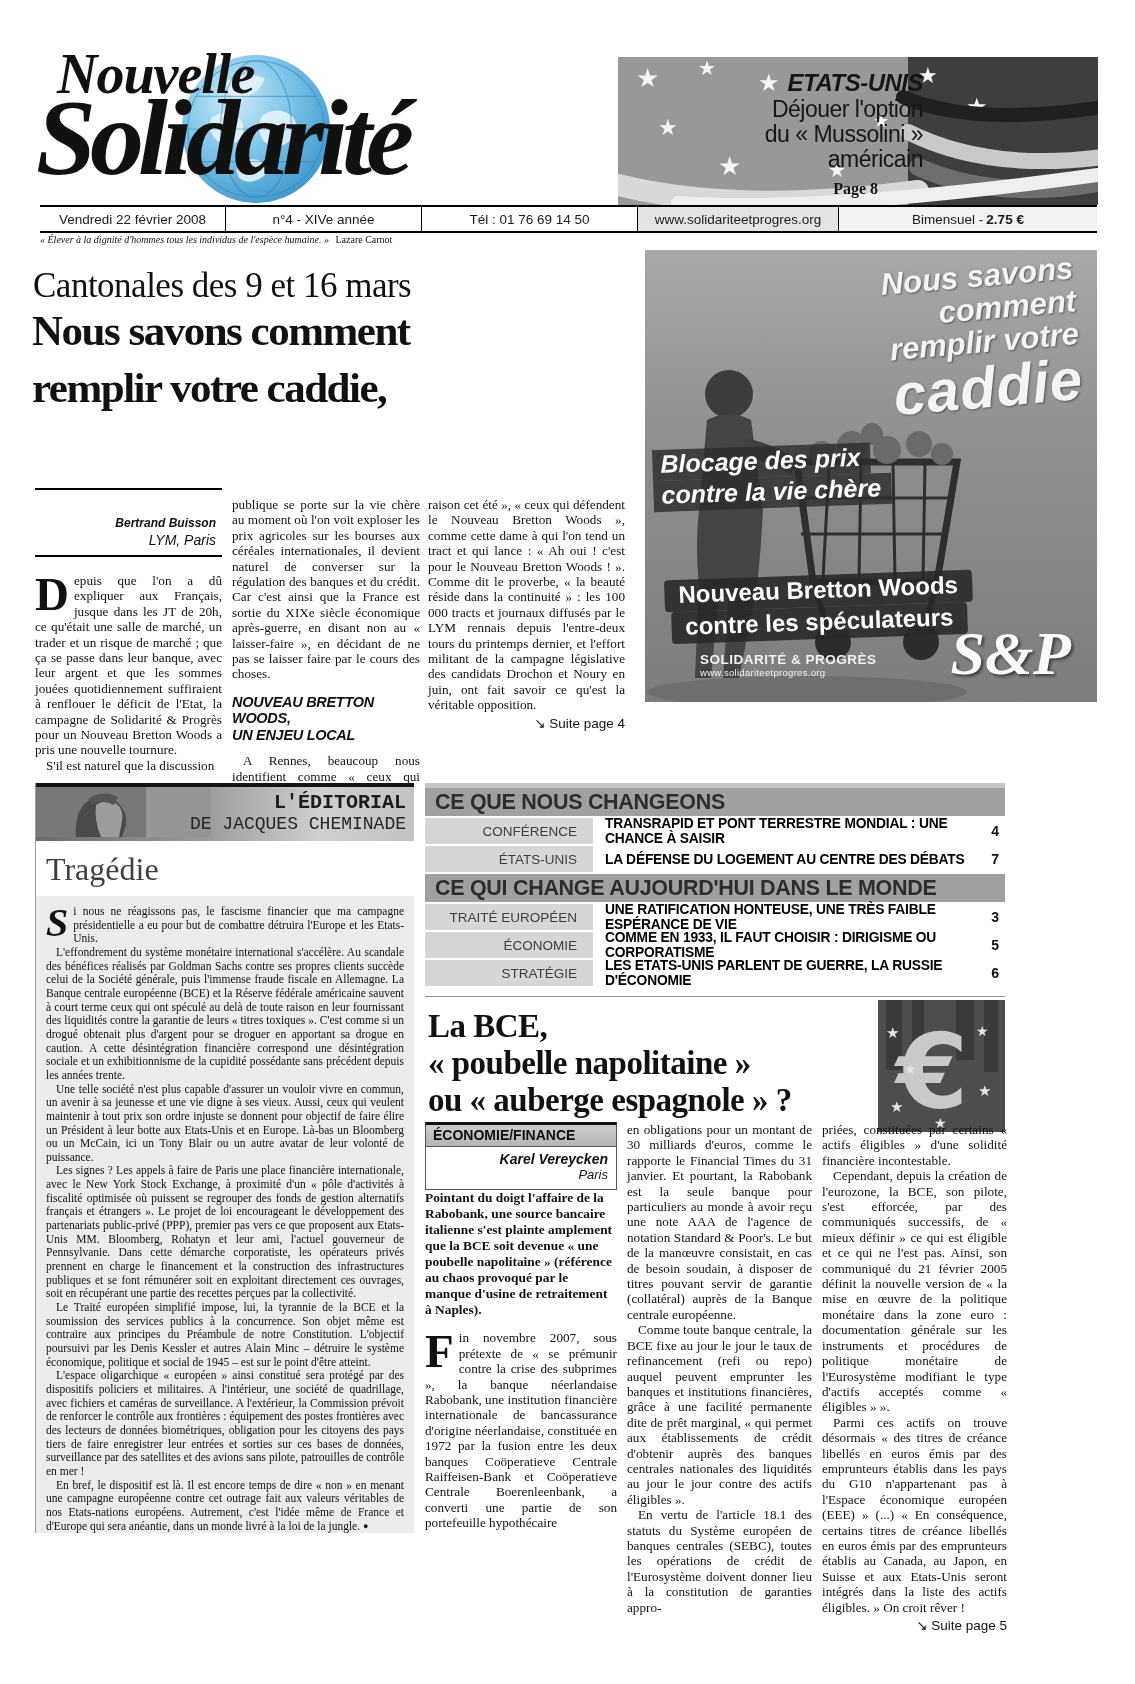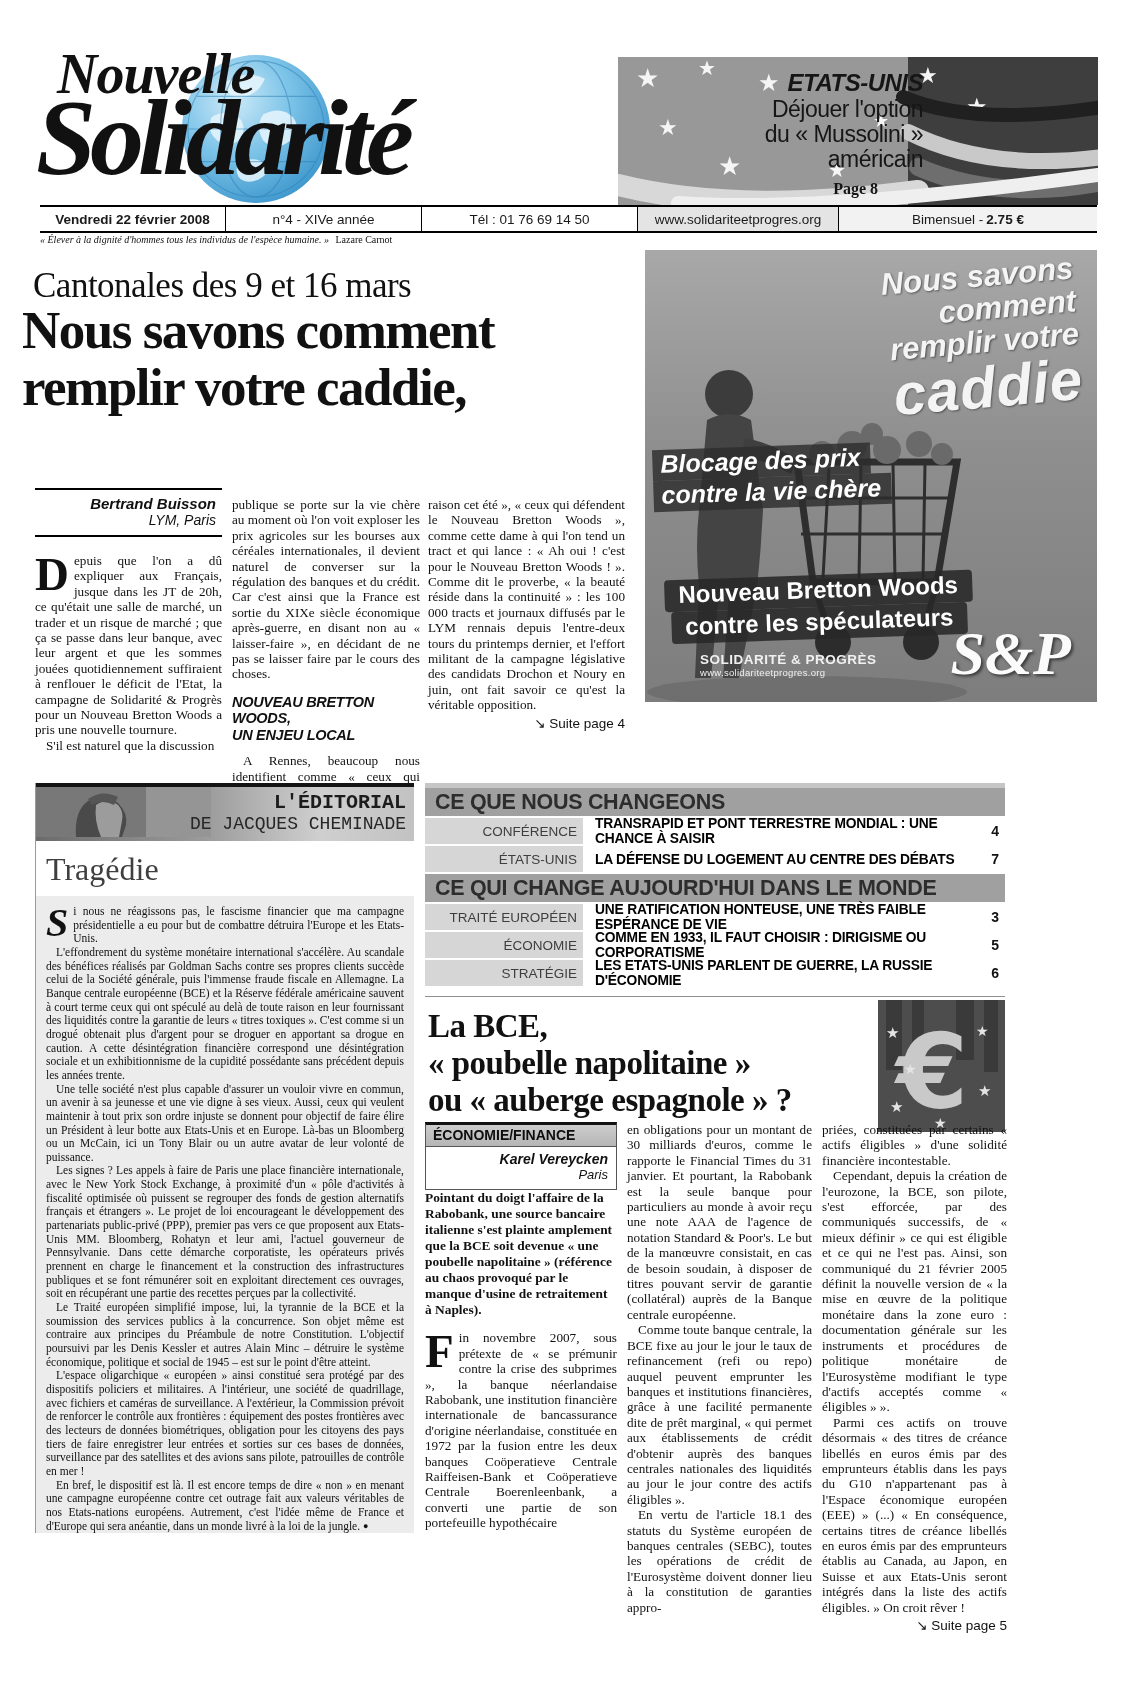--- a/index.html
+++ b/index.html
@@ -23,43 +23,43 @@
     font-family:"Liberation Sans",sans-serif;color:#161616;}
   .promo-kicker{font-style:italic;font-weight:bold;font-size:24px;letter-spacing:-0.5px;}
   .promo-line{font-size:23px;line-height:25px;letter-spacing:-0.5px;}
   .promo-page{font-family:"Liberation Serif",serif;font-weight:bold;font-size:16px;margin-top:8px;margin-right:45px;}
 
   
   .infobar{left:40px;top:205px;width:1057px;height:24px;border-top:2px solid #000;border-bottom:2px solid #000;
     display:flex;align-items:stretch;font-family:"Liberation Sans",sans-serif;font-size:13.5px;color:#1a1a1a;}
   .infocell{display:flex;align-items:center;justify-content:center;border-left:1px solid #000;}
   .infocell:first-child{border-left:none;}
-  .ic-date{width:185px;font-weight:bold;}
+  .ic-date{width:185px;font-weight:normal;}
   .ic-issue{width:195px;}
   .ic-tel{width:215px;}
   .ic-web{width:200px;background:#e4e4e4;}
   .ic-price{width:258px;background:#f2f2f2;}
   .ic-price b{margin-left:3px;}
 
   
   .motto{left:40px;top:234px;font-size:10px;}
   .motto .q{font-style:italic;}
   .motto .a{font-style:normal;margin-left:4px;}
 
   
   .lead-kicker{left:33px;top:266px;font-size:35px;letter-spacing:-0.5px;}
-  .lead-headline{left:22px;top:302px;width:625px;font-weight:bold;font-size:53px;line-height:57px;letter-spacing:-1.5px;}
+  .lead-headline{left:32px;top:302px;width:625px;font-weight:bold;font-size:43px;line-height:57px;letter-spacing:-1.5px;}
 
   .col{position:absolute;text-align:justify;font-size:13.2px;line-height:15.4px;}
   .col p{margin:0;}
   .indent{text-indent:11px;}
   .col1{left:35px;top:488px;width:187px;}
   .byline-box{border-top:2px solid #000;border-bottom:2px solid #000;padding:5px 6px 6px 6px;text-align:right;
     font-family:"Liberation Sans",sans-serif;font-style:italic;line-height:17px;}
-  .byline-name{font-weight:bold;font-size:15px;}
+  .byline-name{font-weight:bold;font-size:12px;margin-top:20px;}
   .byline-org{font-size:14px;}
   .dropcap{float:left;font-weight:bold;font-size:47px;line-height:38px;padding:2px 5px 0 0;}
   .col1 .body{margin-top:16px;}
   .col2{left:232px;top:497px;width:188px;}
   .subhead{font-family:Liberation Sans, sans-serif;font-weight:bold;font-style:italic;font-size:14.5px;line-height:16.5px;
     letter-spacing:-0.3px;margin-top:12px;text-align:left;}
   .col2 .p2{margin-top:10px;}
   .col3{left:428px;top:497px;width:197px;}
   .suite{font-family:"Liberation Sans",sans-serif;font-size:13.5px;text-align:right;margin-top:3px;}
 
@@ -100,21 +100,21 @@
   .edito-drop{float:left;font-size:40px;line-height:32px;font-weight:bold;font-style:italic;padding:2px 5px 0 0;}
   .endmark{font-size:9px;vertical-align:1px;}
 
   
   .toc{left:425px;top:783px;width:580px;font-family:"Liberation Sans",sans-serif;}
   .toc-strip{height:5px;background:#c6c6c6;}
   .toc-band{height:28px;background:#a0a0a0;color:#2d2d2d;font-weight:bold;font-size:21.5px;
     letter-spacing:-0.3px;padding-left:10px;display:flex;align-items:center;}
   .toc-row{height:26px;margin-top:2px;display:flex;align-items:stretch;}
   .toc-label{width:152px;background:#d6d6d6;color:#3e3e3e;font-size:13.5px;display:flex;align-items:center;
-    justify-content:flex-end;padding-right:6px;}
+    justify-content:flex-end;padding-right:16px;}
   .toc-text{flex:1;background:#fff;font-weight:bold;font-size:13.8px;letter-spacing:-0.2px;display:flex;align-items:center;
     padding-left:12px;color:#000000;}
   .toc-page{width:26px;background:#fff;font-weight:bold;font-size:14px;display:flex;align-items:center;justify-content:flex-end;
     padding-right:6px;}
 
   
   .bce-rule{left:425px;top:996px;width:580px;border-top:1px solid #8f8f8f;}
   .bce-headline{left:428px;top:1008px;width:440px;font-weight:bold;font-size:33px;line-height:37px;letter-spacing:-0.5px;}
   .euro{left:878px;top:1000px;width:127px;height:132px;overflow:hidden;}
   .bce-col1{left:425px;top:1122px;width:192px;}

